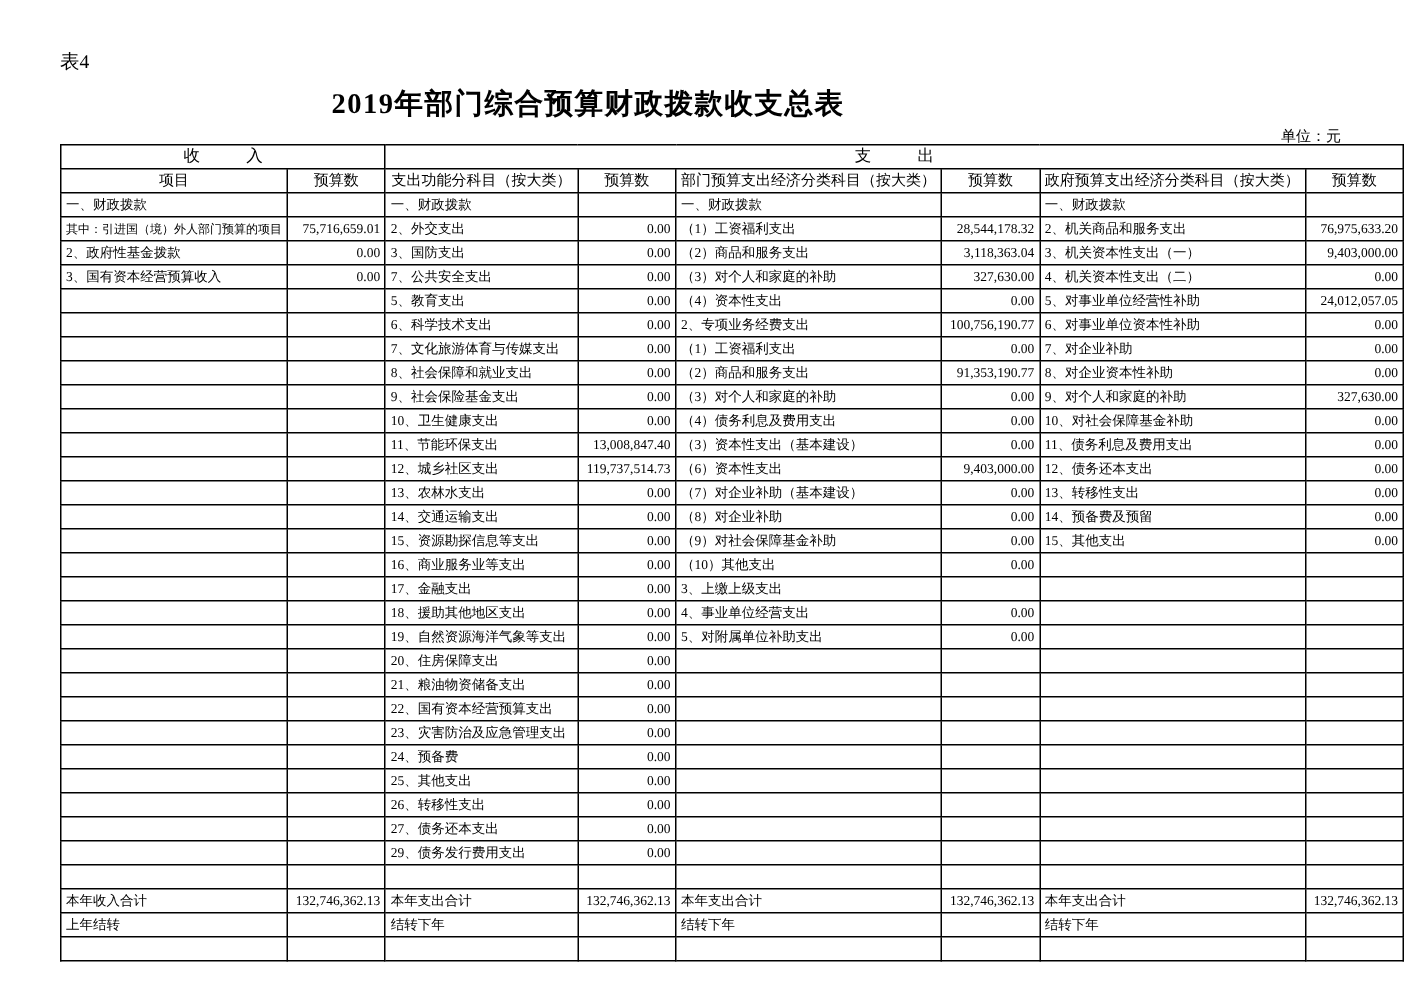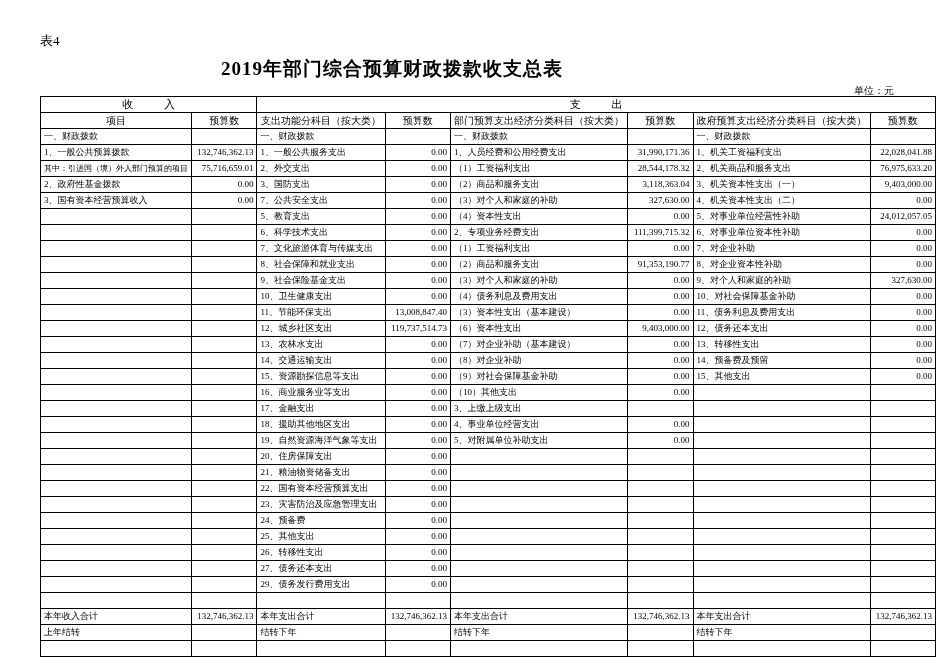--- a/index.html
+++ b/index.html
@@ -120,30 +120,20 @@
         <td class="c-left">一、财政拨款</td>
         <td class="c-right"></td>
         <td class="c-left">一、财政拨款</td>
         <td class="c-right"></td>
         <td class="c-left">一、财政拨款</td>
         <td class="c-right"></td>
         <td class="c-left">一、财政拨款</td>
         <td class="c-right"></td>
       </tr>
       <tr>
-        <td class="c-left">1、一般公共预算拨款</td>
-        <td class="c-right">132,746,362.13</td>
-        <td class="c-left">1、一般公共服务支出</td>
-        <td class="c-right">0.00</td>
-        <td class="c-left">1、人员经费和公用经费支出</td>
-        <td class="c-right">31,990,171.36</td>
-        <td class="c-left">1、机关工资福利支出</td>
-        <td class="c-right">22,028,041.88</td>
-      </tr>
-      <tr>
         <td class="c-left tiny">其中：引进国（境）外人部门预算的项目</td>
         <td class="c-right">75,716,659.01</td>
         <td class="c-left">2、外交支出</td>
         <td class="c-right">0.00</td>
         <td class="c-left">（1）工资福利支出</td>
         <td class="c-right">28,544,178.32</td>
         <td class="c-left">2、机关商品和服务支出</td>
         <td class="c-right">76,975,633.20</td>
       </tr>
       <tr>
@@ -175,21 +165,21 @@
         <td class="c-right">0.00</td>
         <td class="c-left">5、对事业单位经营性补助</td>
         <td class="c-right">24,012,057.05</td>
       </tr>
       <tr>
         <td class="c-left"></td>
         <td class="c-right"></td>
         <td class="c-left">6、科学技术支出</td>
         <td class="c-right">0.00</td>
         <td class="c-left">2、专项业务经费支出</td>
-        <td class="c-right">111,399,715.32</td>
+        <td class="c-right">100,756,190.77</td>
         <td class="c-left">6、对事业单位资本性补助</td>
         <td class="c-right">0.00</td>
       </tr>
       <tr>
         <td class="c-left"></td>
         <td class="c-right"></td>
         <td class="c-left">7、文化旅游体育与传媒支出</td>
         <td class="c-right">0.00</td>
         <td class="c-left">（1）工资福利支出</td>
         <td class="c-right">0.00</td>

